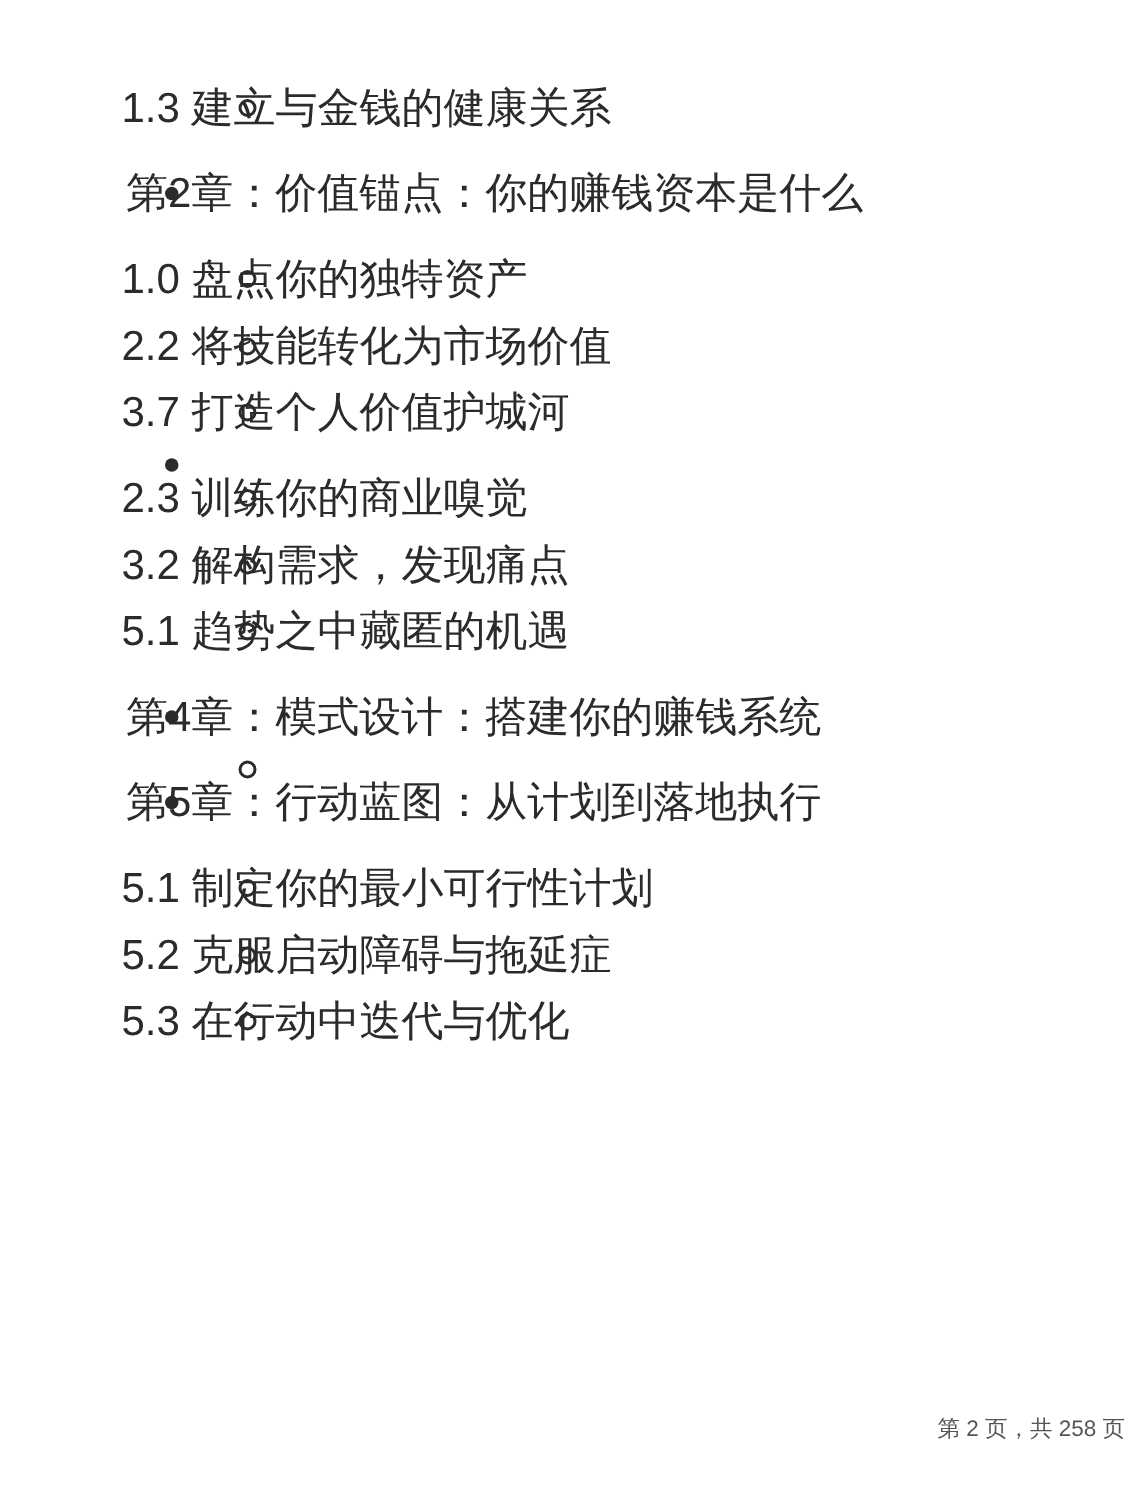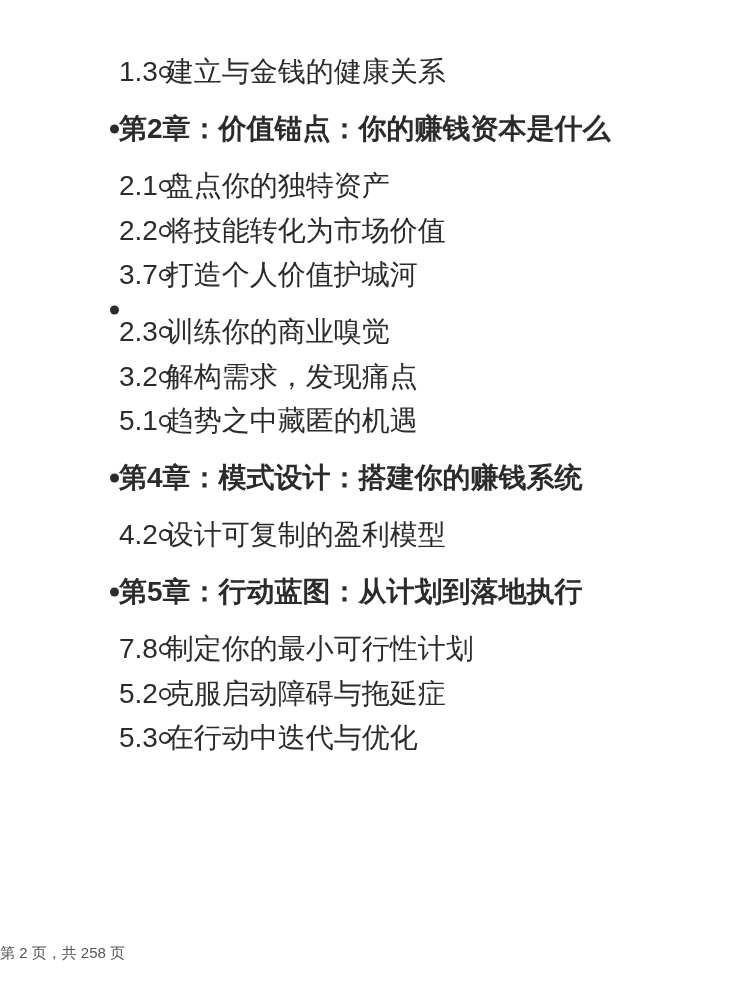--- a/index.html
+++ b/index.html
@@ -21,26 +21,25 @@
   .toc {
     padding-top: 50px;
   }
   .row {
     position: relative;
     font-size: 28px;
     line-height: 44.5px;
     white-space: nowrap;
   }
   .row.chapter {
-    padding-left: 119px;
+    padding-left: 84px;
     margin: 12.5px 0;
-    font-weight: bold;
   }
   .row.section {
-    padding-left: 119px;
+    padding-left: 81px;
   }
   .bullet {
     position: absolute;
     top: 50%;
     transform: translateY(-50%);
     border-radius: 50%;
   }
   .bullet.disc {
     left: 110px;
     width: 9px;
@@ -52,21 +51,21 @@
     width: 8px;
     height: 8px;
     border: 2px solid #2b2b2b;
     background: transparent;
   }
   .footer {
     position: absolute;
     left: 0;
     right: 0;
     top: 944px;
-    text-align: left;
+    text-align: right;
     font-size: 15px;
     line-height: 18px;
     color: #555555;
   }
 </style>
 </head>
 <body>
 
 <div class="page">
 
@@ -77,21 +76,21 @@
       <span>1.3 建立与金钱的健康关系</span>
     </div>
 
     <div class="row chapter">
       <span class="bullet disc"></span>
       <span>第2章：价值锚点：你的赚钱资本是什么</span>
     </div>
 
     <div class="row section">
       <span class="bullet circle"></span>
-      <span>2.1 盘点你的独特资产</span>
+      <span>1.0 盘点你的独特资产</span>
     </div>
 
     <div class="row section">
       <span class="bullet circle"></span>
       <span>2.2 将技能转化为市场价值</span>
     </div>
 
     <div class="row section">
       <span class="bullet circle"></span>
       <span>3.7 打造个人价值护城河</span>
@@ -117,32 +116,31 @@
     </div>
 
     <div class="row chapter">
       <span class="bullet disc"></span>
       <span>第4章：模式设计：搭建你的赚钱系统</span>
     </div>
 
 
     <div class="row section">
       <span class="bullet circle"></span>
-      <span>4.2 设计可复制的盈利模型</span>
     </div>
 
 
     <div class="row chapter">
       <span class="bullet disc"></span>
       <span>第5章：行动蓝图：从计划到落地执行</span>
     </div>
 
     <div class="row section">
       <span class="bullet circle"></span>
-      <span>7.8 制定你的最小可行性计划</span>
+      <span>5.1 制定你的最小可行性计划</span>
     </div>
 
     <div class="row section">
       <span class="bullet circle"></span>
       <span>5.2 克服启动障碍与拖延症</span>
     </div>
 
     <div class="row section">
       <span class="bullet circle"></span>
       <span>5.3 在行动中迭代与优化</span>

